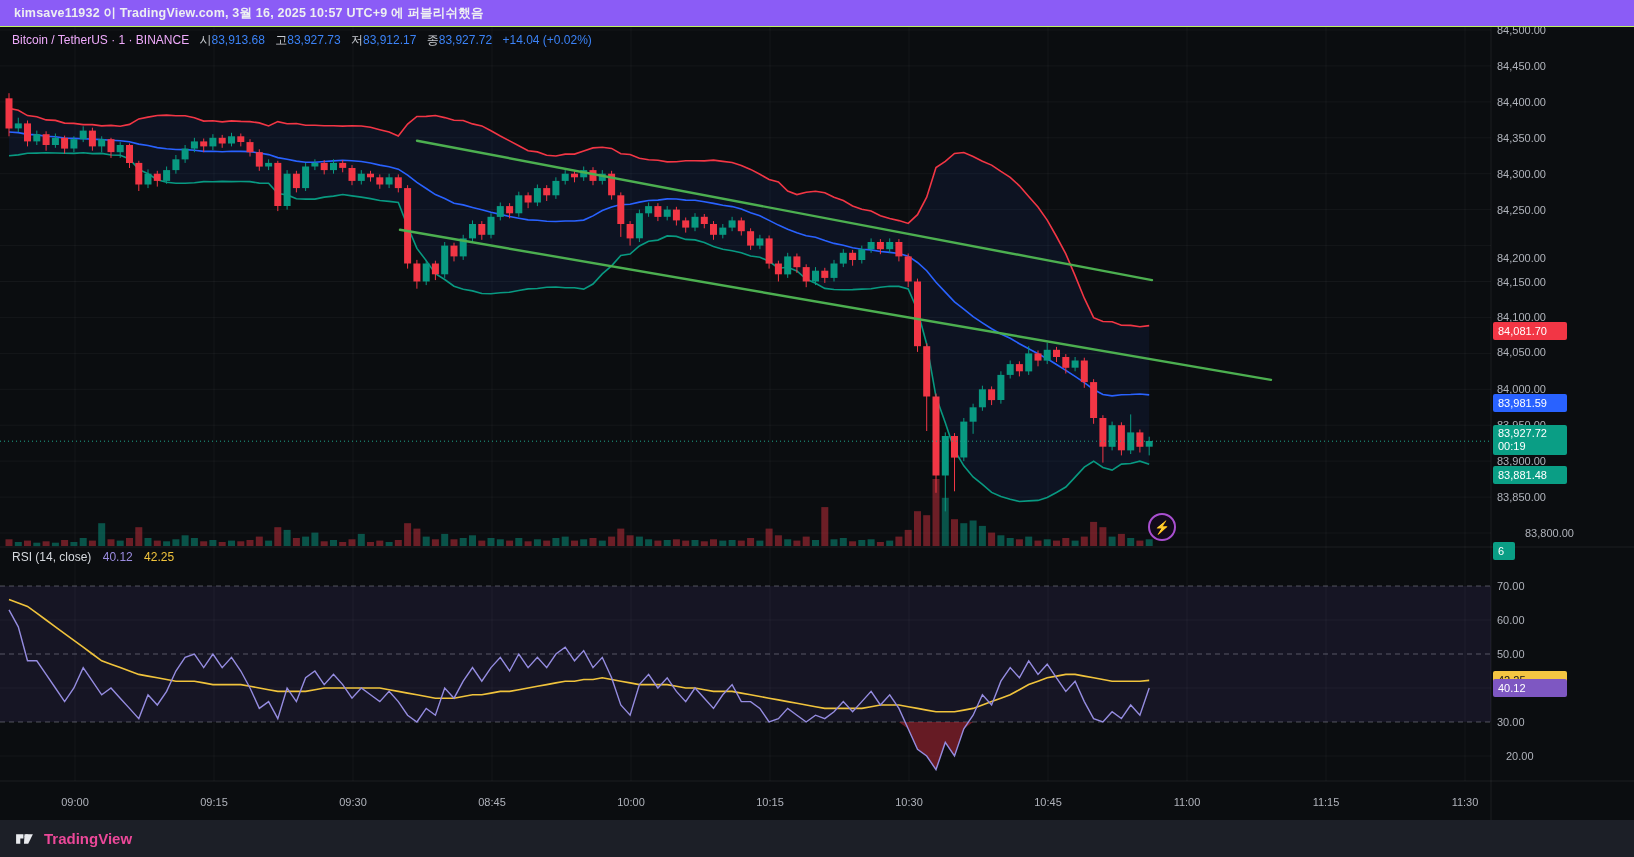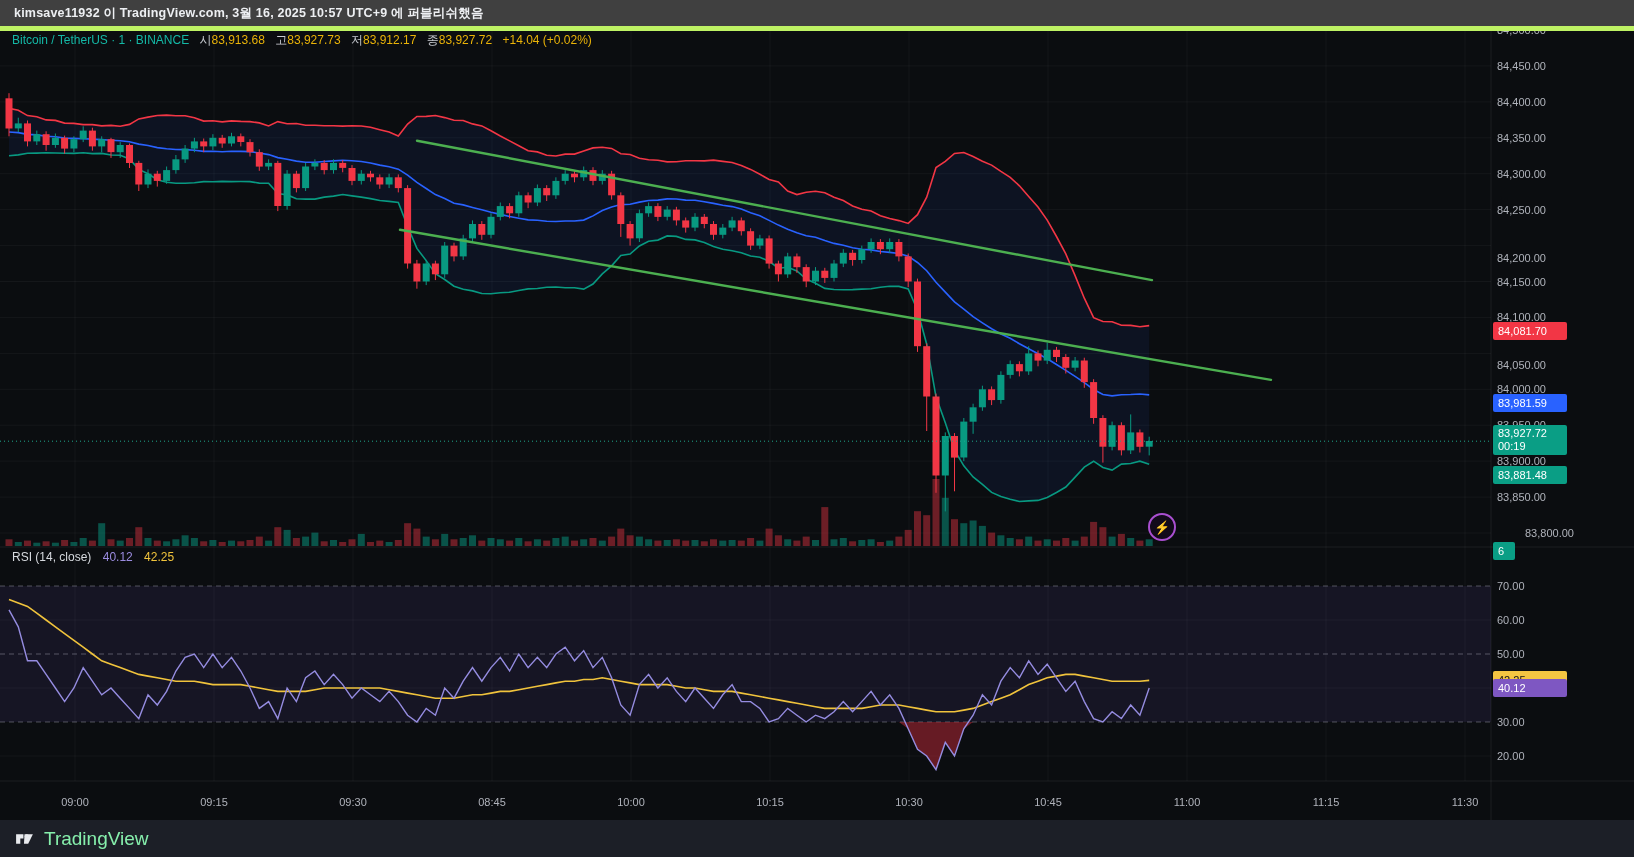--- a/index.html
+++ b/index.html
@@ -1,42 +1,42 @@
 <!DOCTYPE html>
 <html><head>
 <meta charset="utf-8">
 <style>
   html,body{margin:0;padding:0;background:#000;}
   .stage{position:relative;width:1634px;height:857px;background:#0b0d10;overflow:hidden;
          font-family:"Liberation Sans",sans-serif;}
-  .top-bar{position:absolute;top:0;left:0;right:0;height:26px;background:#404040;display:flex;
-           align-items:center;padding-left:14px;z-index:6;border-bottom:5px solid #bef264;}
+  .top-bar{position:absolute;top:0;left:0;right:0;height:26px;background:#8b5cf6;display:flex;
+           align-items:center;padding-left:14px;z-index:6;border-bottom:1px solid #bef264;}
   .top-bar span{font-size:12.5px;font-weight:700;color:#edeff2;letter-spacing:.2px;}
   #chart-svg{position:absolute;top:0;left:0;z-index:1;}
   .legend{position:absolute;left:12px;top:31px;z-index:4;font-size:12px;color:#d6d9de;line-height:19px;}
   .legend .row{white-space:nowrap;cursor:default;}
-  .legend .sym{color:#14b8a6;}
+  .legend .sym{color:#f0abfc;}
   .legend .k{color:#c9ccd2;margin-left:7px;}
-  .up{color:#eab308;} .blu{color:#4a7dff;} .red{color:#f23645;} .grn{color:#0fa580;}
+  .up{color:#3b82f6;} .blu{color:#4a7dff;} .red{color:#f23645;} .grn{color:#0fa580;}
   .yel{color:#f0c33c;} .pur{color:#9b8ce0;}
   .bbt{color:#c9ccd2;}
   .rsi-legend{position:absolute;left:12px;top:550px;z-index:4;font-size:12px;color:#d6d9de;white-space:nowrap;}
   .rsi-legend .v{margin-left:8px;}
   .pl,.rl{position:absolute;left:1497px;transform:translateY(-50%);font-size:11px;color:#b0b3bb;z-index:2;white-space:nowrap;}
   .tl{position:absolute;top:796px;transform:translateX(-50%);font-size:11px;color:#b0b3bb;z-index:2;}
   .badge{position:absolute;left:1493px;z-index:3;font-size:11px;font-weight:500;color:#fff;
          padding:2px 5px;border-radius:2px;min-width:64px;line-height:14px;}
   .badge.two{line-height:13px;}
   .badge.dark{color:#141414;}
   .flash-btn{position:absolute;left:1148px;top:513px;width:24px;height:24px;border-radius:50%;
              border:2px solid #a94fd0;background:rgba(20,10,28,.85);display:flex;align-items:center;
              justify-content:center;z-index:3;color:#e6ccf4;font-size:13px;cursor:pointer;}
   .bottom-bar{position:absolute;left:0;bottom:0;width:100%;height:37px;background:#1c1f27;
               display:flex;align-items:center;padding-left:14px;gap:9px;z-index:6;}
-  .bottom-bar .brand{color:#86efac;font-weight:400;font-size:19px;}
+  .bottom-bar .brand{color:#ec4899;font-weight:700;font-size:15px;}
   .axis-zone{position:absolute;z-index:2;}
 </style>
 </head>
 <body>
 
 <div class="stage">
 
   <div class="top-bar">
     <span>kimsave11932 이 TradingView.com, 3월 16, 2025 10:57 UTC+9 에 퍼블리쉬했음</span>
   </div>
@@ -494,33 +494,33 @@
   <div id="price-labels" class="axis-zone">
       <div class="pl" style="top: 30px;">84,500.00</div>
       <div class="pl" style="top: 65.9px;">84,450.00</div>
       <div class="pl" style="top: 101.9px;">84,400.00</div>
       <div class="pl" style="top: 137.8px;">84,350.00</div>
       <div class="pl" style="top: 173.7px;">84,300.00</div>
       <div class="pl" style="top: 209.6px;">84,250.00</div>
       <div class="pl" style="top: 258px;">84,200.00</div>
       <div class="pl" style="top: 281.5px;">84,150.00</div>
       <div class="pl" style="top: 317.4px;">84,100.00</div>
-      <div class="pl" style="top: 365px;">84,050.00</div>
+      <div class="pl" style="top: 352px;">84,050.00</div>
       <div class="pl" style="top: 389.3px;">84,000.00</div>
       <div class="pl" style="top: 425.2px;">83,950.00</div>
       <div class="pl" style="top: 461.1px;">83,900.00</div>
       <div class="pl" style="top: 497.1px;">83,850.00</div>
       <div class="pl" style="top: 533px; margin-left: 28px;">83,800.00</div>
     </div>
   <div id="rsi-labels" class="axis-zone">
       <div class="rl" style="top: 586px;">70.00</div>
       <div class="rl" style="top: 620px;">60.00</div>
       <div class="rl" style="top: 654px;">50.00</div>
       <div class="rl" style="top: 722px;">30.00</div>
-      <div class="rl" style="top: 756px;">20.00</div>
+      <div class="rl" style="top: 756px; margin-left: 9px;">20.00</div>
     </div>
   <div id="time-labels" class="axis-zone">
       <div class="tl" style="left: 75px; top: 796px;">09:00</div>
       <div class="tl" style="left: 214px; top: 796px;">09:15</div>
       <div class="tl" style="left: 353px; top: 796px;">09:30</div>
       <div class="tl" style="left: 492px; top: 796px;">08:45</div>
       <div class="tl" style="left: 631px; top: 796px;">10:00</div>
       <div class="tl" style="left: 770px; top: 796px;">10:15</div>
       <div class="tl" style="left: 909px; top: 796px;">10:30</div>
       <div class="tl" style="left: 1048px; top: 796px;">10:45</div>

